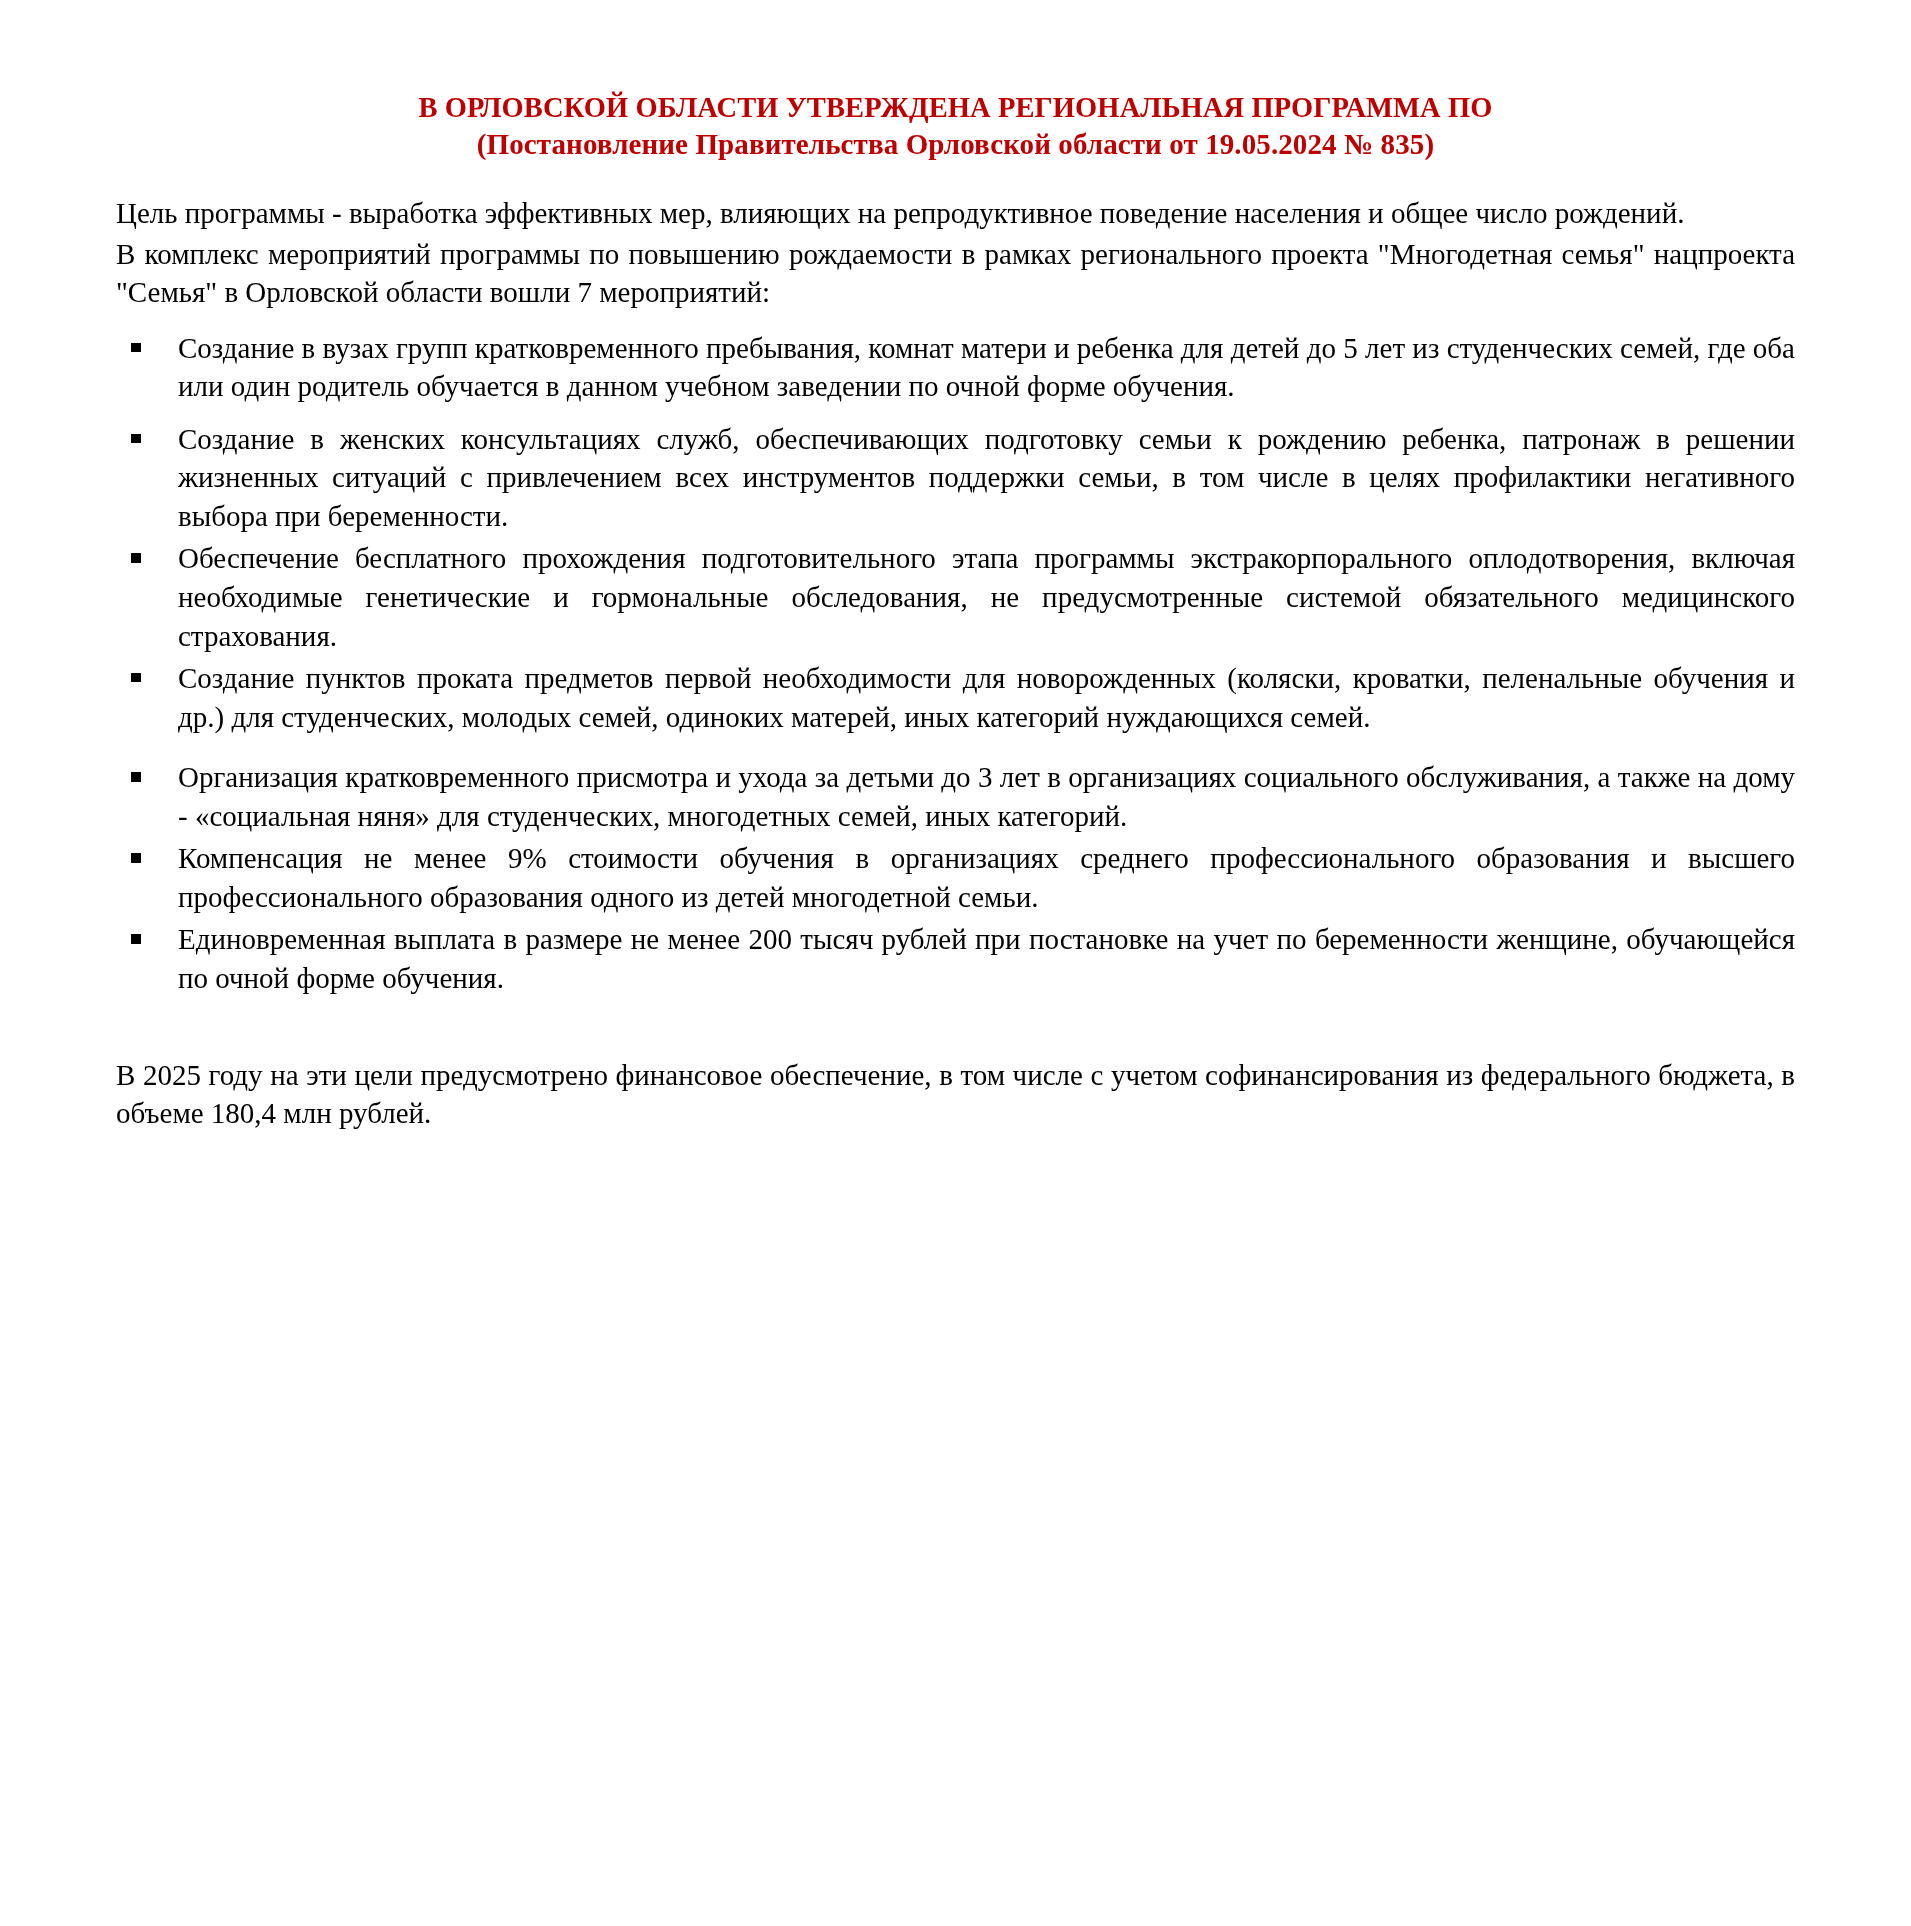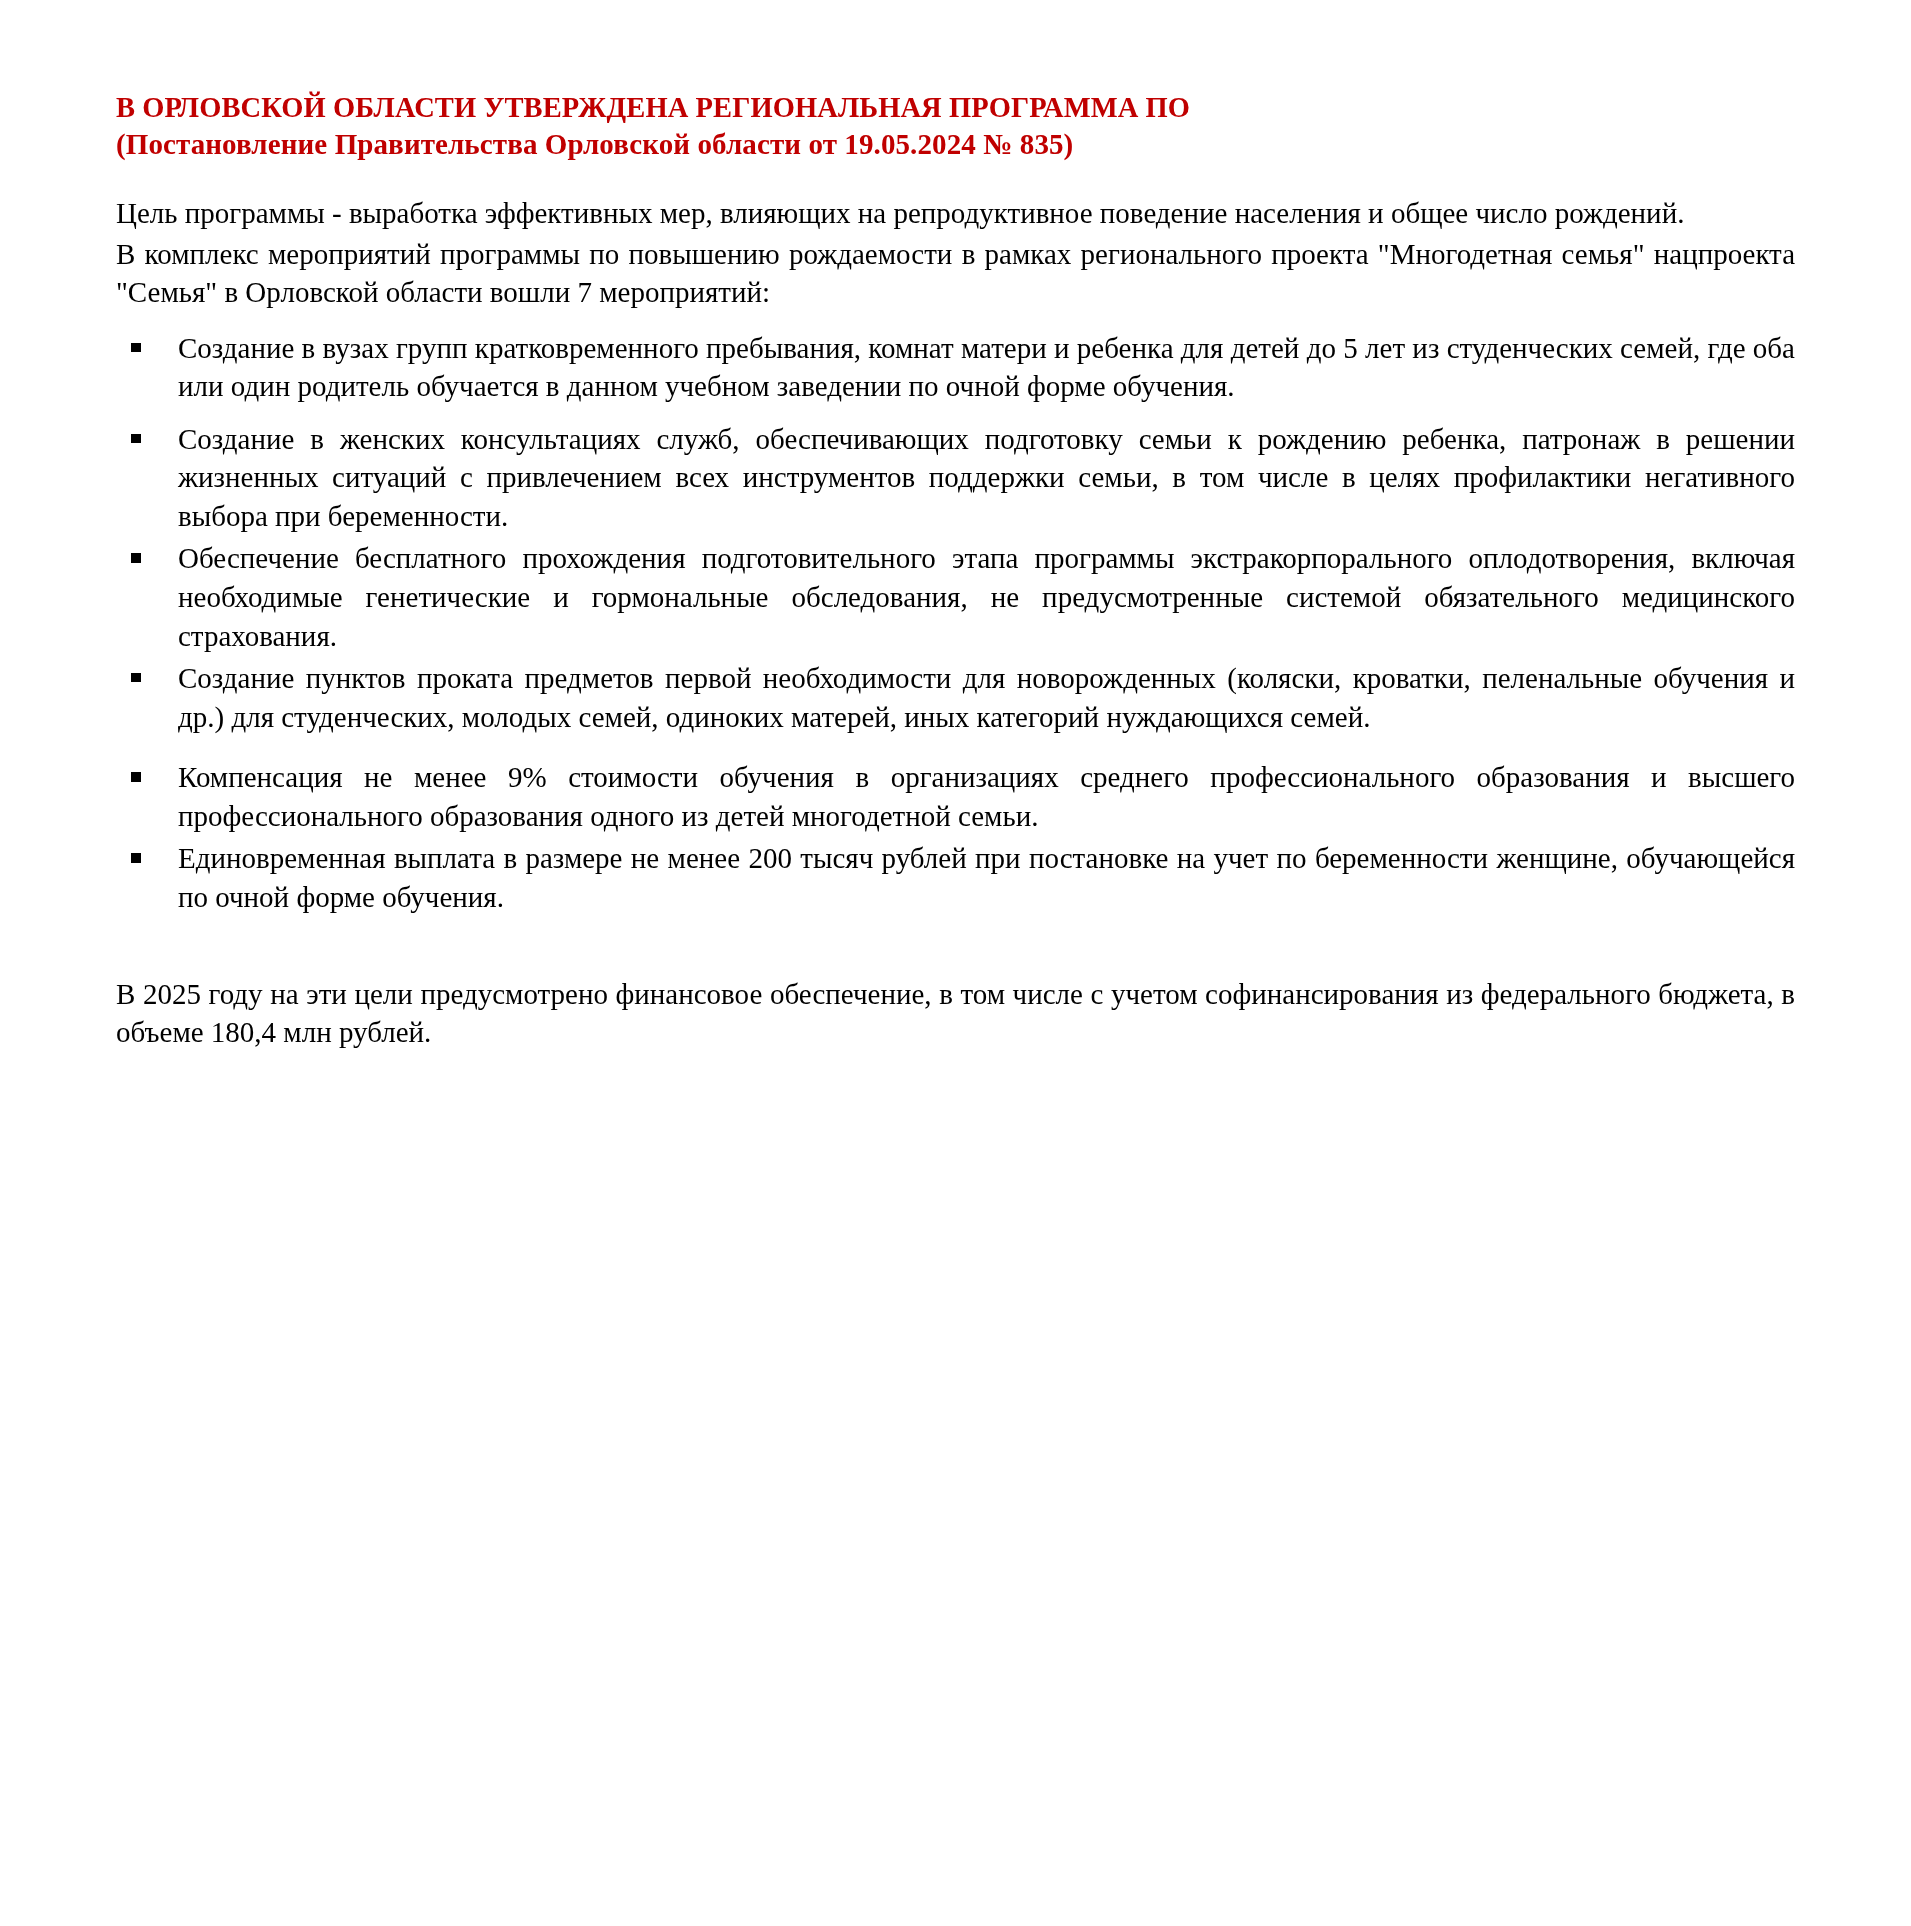--- a/index.html
+++ b/index.html
@@ -16,21 +16,21 @@
   .page {
     width: 1911px;
     min-height: 2703px;
     box-sizing: border-box;
     padding: 89px 116px 77px 116px;
     background: #ffffff;
   }
   .doc-title {
     color: #c00000;
     font-weight: bold;
-    text-align: left;
+    text-align: center;
     font-size: 28.5px;
     line-height: 1.30;
     letter-spacing: 0.1px;
     margin: 0 0 30px 0;
   }
   .doc-title .line {
     display: block;
   }
   .doc-title .line3 {
     font-size: 29px;
@@ -107,20 +107,21 @@
     <li class="tight">
       <span class="marker"></span>
       <span>Обеспечение бесплатного прохождения подготовительного этапа программы экстракорпорального оплодотворения, включая необходимые генетические и гормональные обследования, не предусмотренные системой обязательного медицинского страхования.</span>
     </li>
     <li class="gap">
       <span class="marker"></span>
       <span>Создание пунктов проката предметов первой необходимости для новорожденных (коляски, кроватки, пеленальные обучения и др.) для студенческих, молодых семей, одиноких матерей, иных категорий нуждающихся семей.</span>
     </li>
     <li class="tight">
       <span class="marker"></span>
+      <span>Организация кратковременного присмотра и ухода за детьми до 3 лет в организациях социального обслуживания, а также на дому - «социальная няня» для студенческих, многодетных семей, иных категорий.</span>
     </li>
     <li class="tight">
       <span class="marker"></span>
       <span>Компенсация не менее 9% стоимости обучения в организациях среднего профессионального образования и высшего профессионального образования одного из детей многодетной семьи.</span>
     </li>
     <li class="tight">
       <span class="marker"></span>
       <span>Единовременная выплата в размере не менее 200 тысяч рублей при постановке на учет по беременности женщине, обучающейся по очной форме обучения.</span>
     </li>
   </ul>

